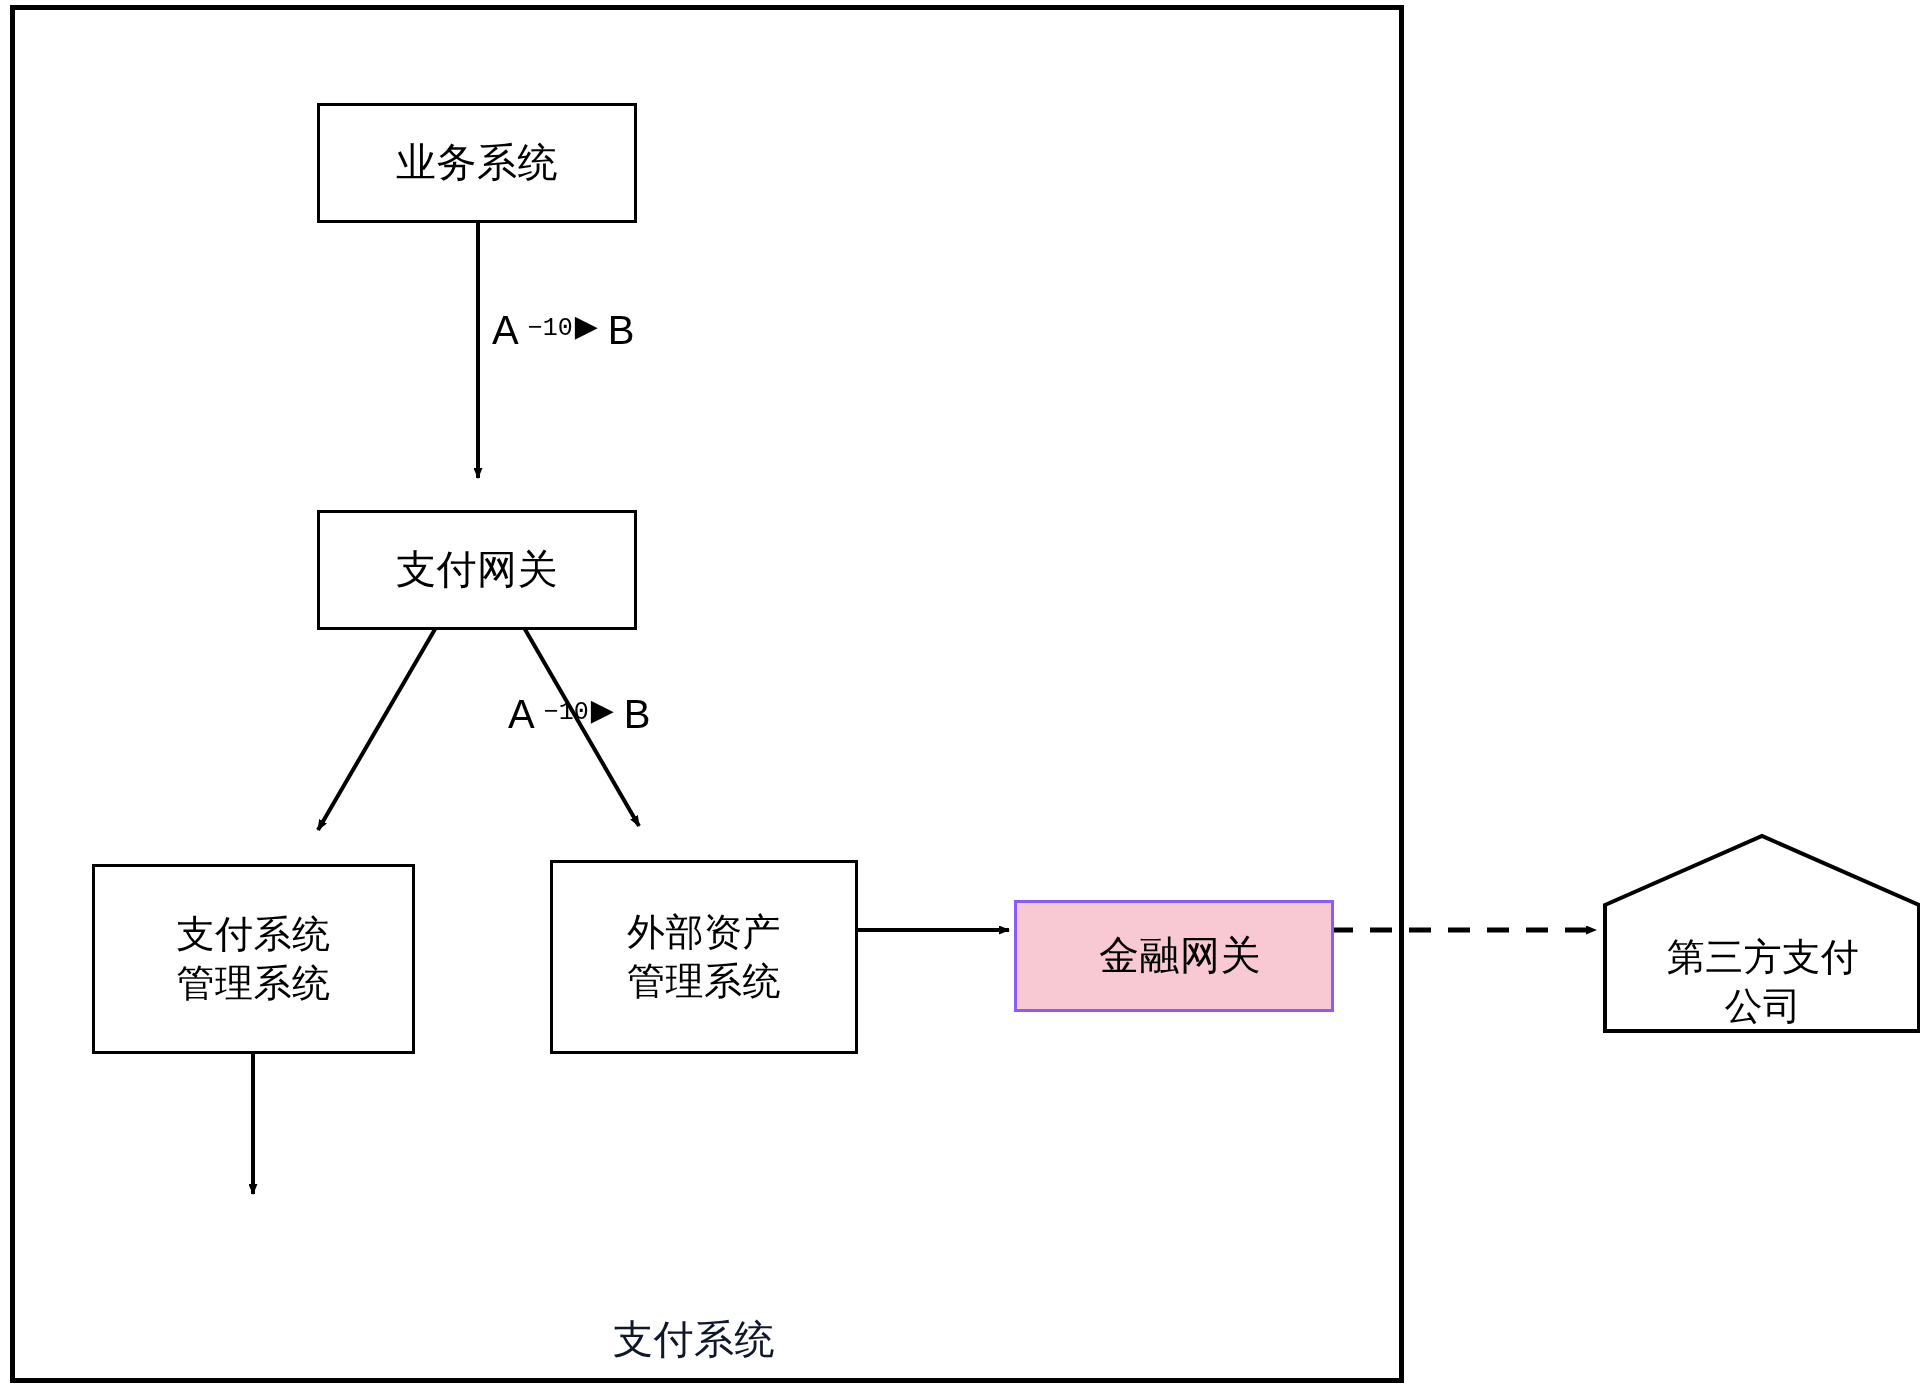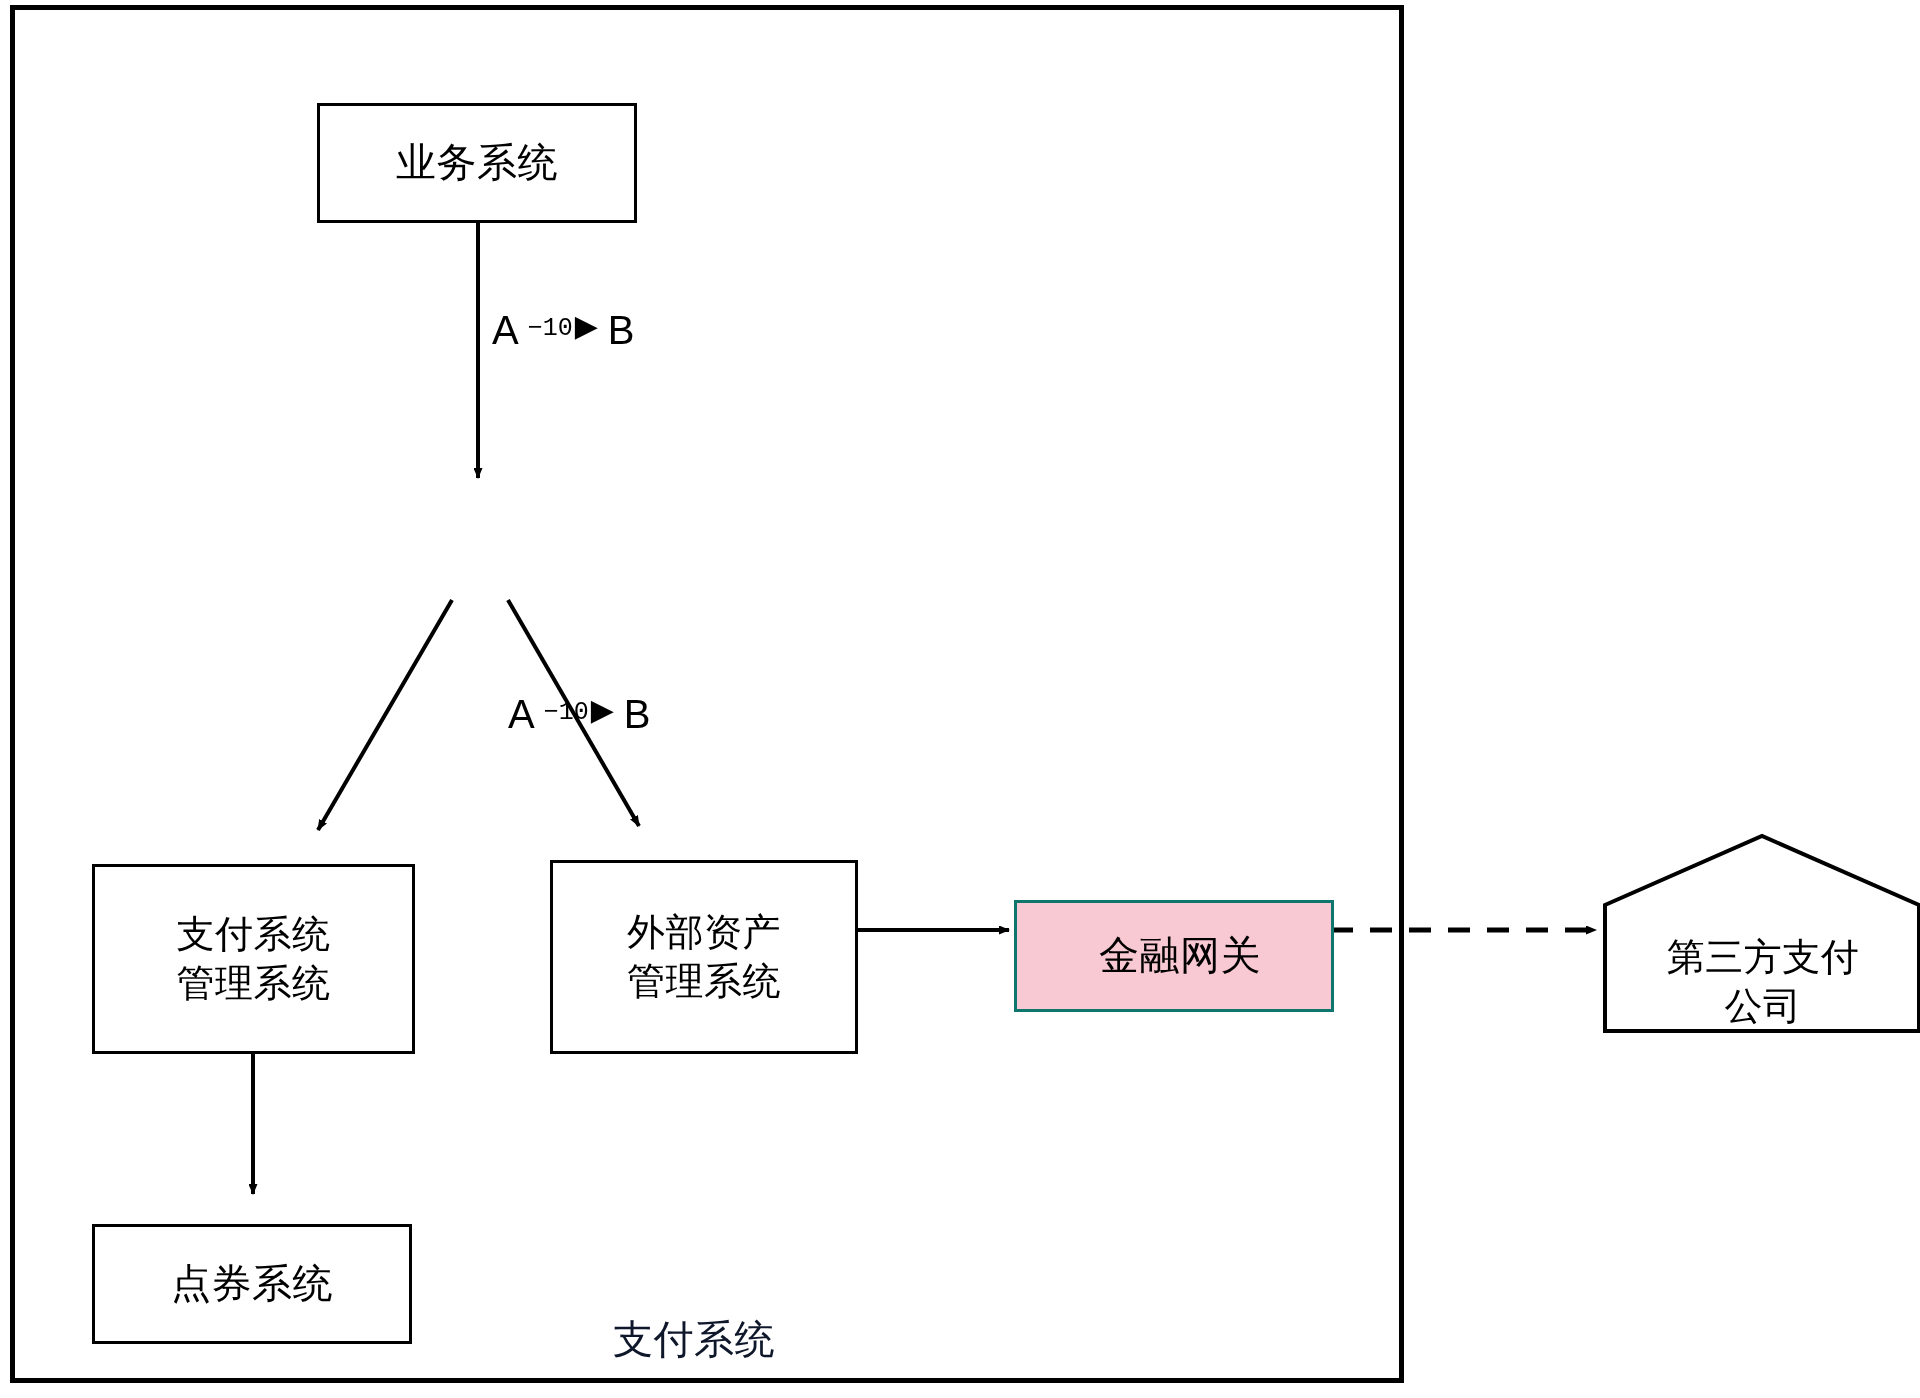--- a/index.html
+++ b/index.html
@@ -35,21 +35,21 @@
     line-height: 1.28;
     white-space: pre-line;
     letter-spacing: 0.5px;
     margin-top: 26px;
   }
   .node.boxed {
     border: 3px solid #000000;
     background: #ffffff;
   }
   .node.pink {
-    border: 3px solid #0f766e;
+    border: 3px solid #8b5cf6;
     background: #f8c9d2;
     padding-left: 12px;
   }
   .container-label {
     position: absolute;
     color: #0f172a;
     white-space: nowrap;
     letter-spacing: 0.5px;
   }
   .edge-label {
@@ -108,38 +108,38 @@
 
     <line x1="1331" y1="930" x2="1596" y2="930" stroke="#000000" stroke-width="5" stroke-dasharray="22,17" marker-end="url(#arrowhead)"></line>
 
     <path d="M1605,1031 L1605,905 L1762,836 L1919,905 L1919,1031 Z" fill="#ffffff" stroke="#000000" stroke-width="4"></path>
   </svg>
 
   <div class="node boxed node-l1" style="left:317px; top:77px; width:320px; height:120px;">
     <span>业务系统</span>
   </div>
 
+  <div class="node boxed node-l1" style="left:317px; top:484px; width:320px; height:120px;">
+    <span>支付网关</span>
+  </div>
 
   <div class="node boxed node-l2" style="left:92px; top:838px; width:323px; height:190px;">
     <span>支付系统
 管理系统</span>
   </div>
 
   <div class="node boxed node-l2" style="left:550px; top:834px; width:308px; height:194px;font-family:Liberation Serif, serif;">
     <span>外部资产
 管理系统</span>
   </div>
 
   <div class="node pink node-l1" style="left:1014px; top:874px; width:320px; height:112px;">
     <span>金融网关</span>
   </div>
 
-  <div class="node boxed node-l1" style="left:92px; top:1198px; width:320px; height:120px;">
-    <span>点券系统</span>
-  </div>
 
   <div class="node node-l2" style="left:1613px; top:886px; width:300px; height:140px;">
     <span>第三方支付
 公司</span>
   </div>
 
   <div class="edge-label" style="left:492px; top:310px;">
     <span class="term">A</span>
     <span class="amt">−10</span>
     <span class="glyph-arrow">▶</span>

